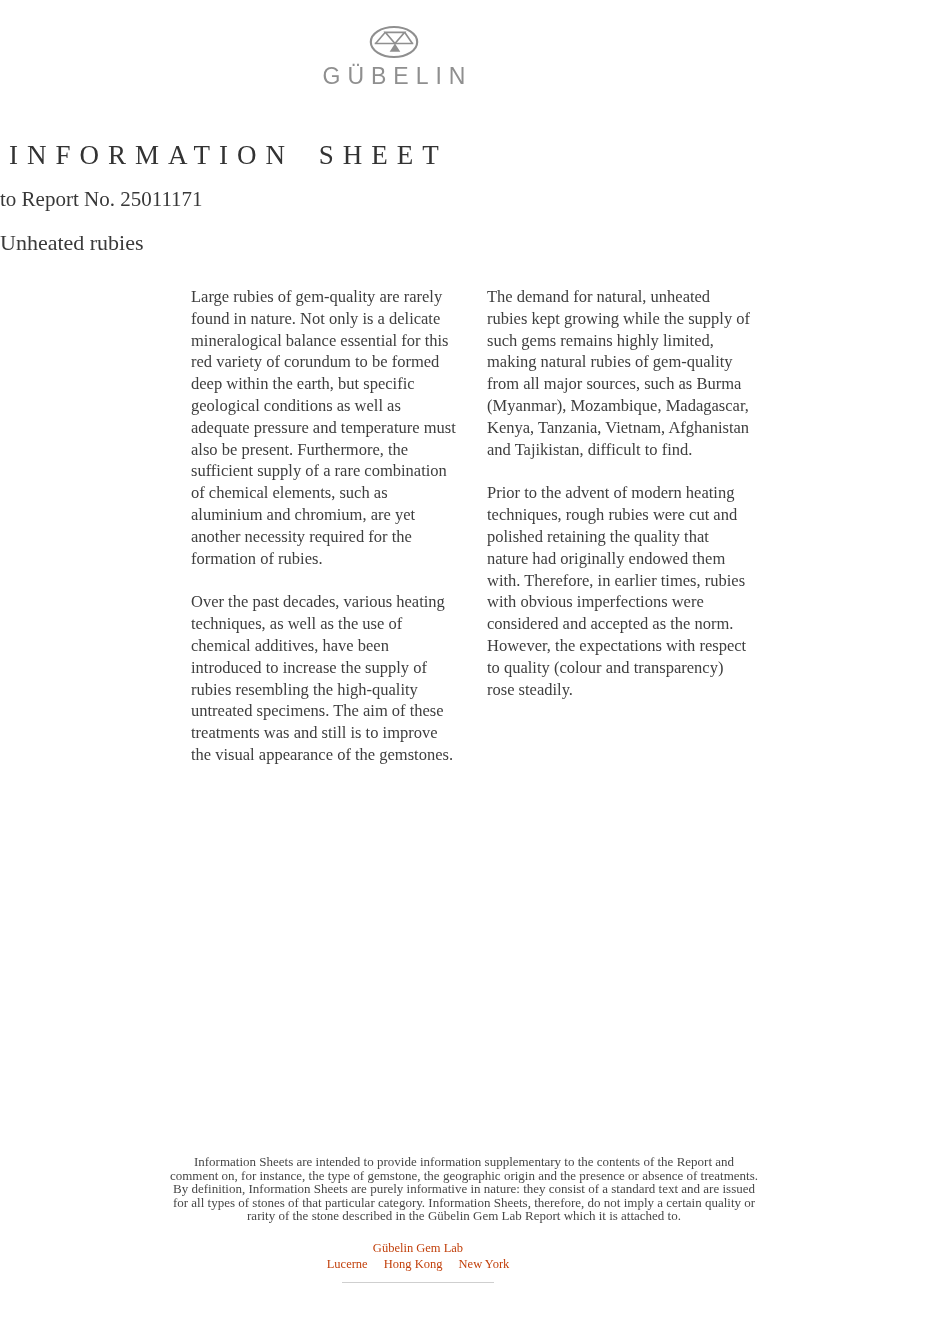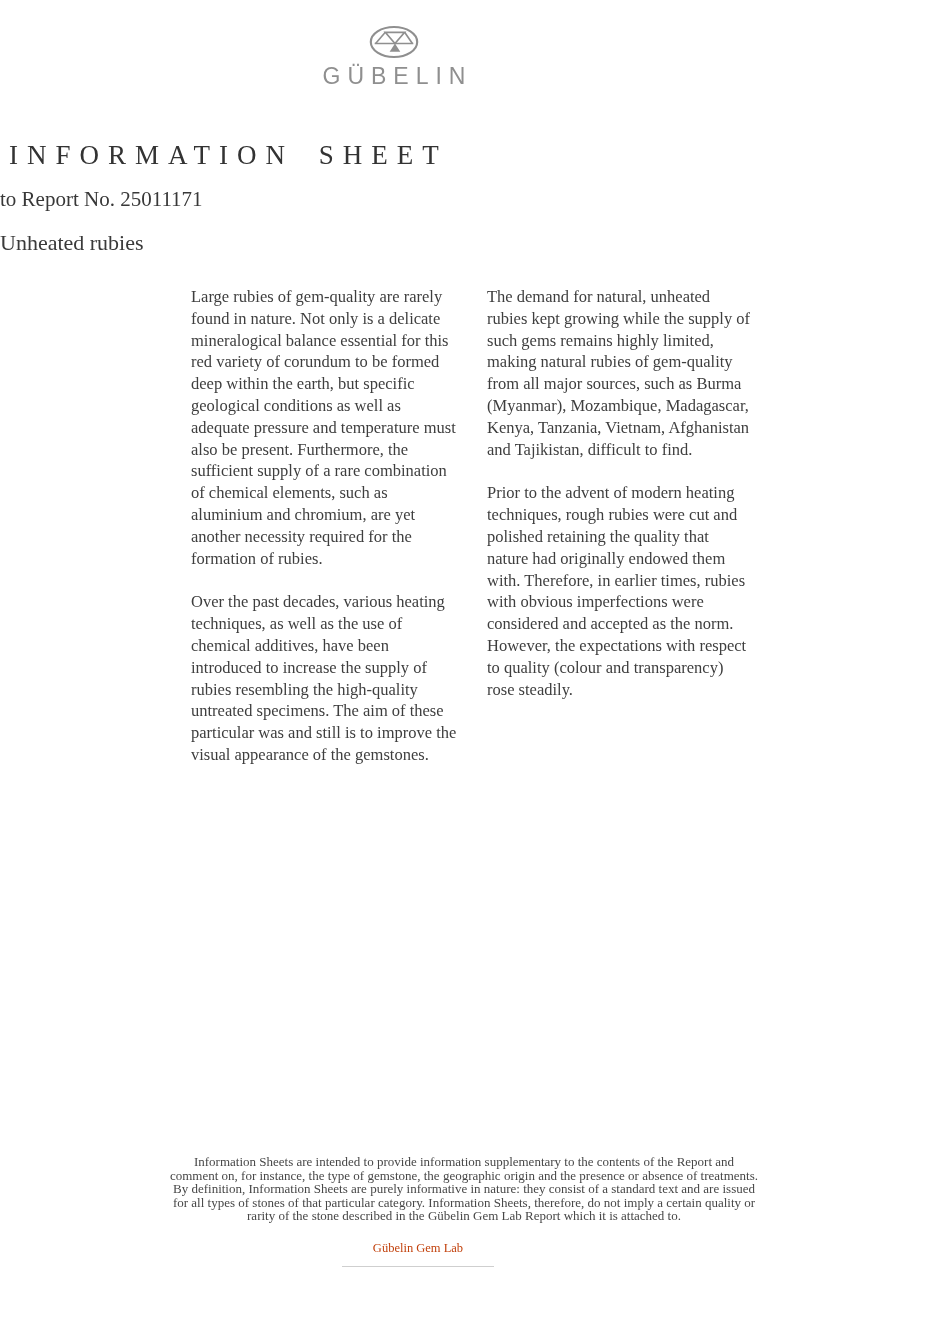--- a/index.html
+++ b/index.html
@@ -150,28 +150,33 @@
   <div class="title-block">
     <h1 class="main-title">INFORMATION SHEET</h1>
     <div class="subtitle">to Report No. 25011171</div>
   </div>
 
   <h2 class="section-heading">Unheated rubies</h2>
 
   <div class="columns">
     <div class="col">
       <p>Large rubies of gem-quality are rarely found in nature. Not only is a delicate mineralogical balance essential for this red variety of corundum to be formed deep within the earth, but specific geological conditions as well as adequate pressure and temperature must also be present. Furthermore, the sufficient supply of a rare combination of chemical elements, such as aluminium and chromium, are yet another necessity required for the formation of rubies.</p>
-      <p>Over the past decades, various heating techniques, as well as the use of chemical additives, have been introduced to increase the supply of rubies resembling the high-quality untreated specimens. The aim of these particular was and still is to improve the visual appearance of the gemstones.</p>
+      <p>Over the past decades, various heating techniques, as well as the use of chemical additives, have been introduced to increase the supply of rubies resembling the high-quality untreated specimens. The aim of these treatments was and still is to improve the visual appearance of the gemstones.</p>
     </div>
     <div class="col">
       <p>The demand for natural, unheated rubies kept growing while the supply of such gems remains highly limited, making natural rubies of gem-quality from all major sources, such as Burma (Myanmar), Mozambique, Madagascar, Kenya, Tanzania, Vietnam, Afghanistan and Tajikistan, difficult to find.</p>
       <p>Prior to the advent of modern heating techniques, rough rubies were cut and polished retaining the quality that nature had originally endowed them with. Therefore, in earlier times, rubies with obvious imperfections were considered and accepted as the norm. However, the expectations with respect to quality (colour and transparency) rose steadily.</p>
     </div>
   </div>
 
   <div class="disclaimer">Information Sheets are intended to provide information supplementary to the contents of the Report and comment on, for instance, the type of gemstone, the geographic origin and the presence or absence of treatments. By definition, Information Sheets are purely informative in nature: they consist of a standard text and are issued for all types of stones of that particular category. Information Sheets, therefore, do not imply a certain quality or rarity of the stone described in the Gübelin Gem Lab Report which it is attached to.</div>
 
   <div class="footer">
     <div>Gübelin Gem Lab</div>
+    <div class="locations">
+      <span>Lucerne</span>
+      <span>Hong Kong</span>
+      <span>New York</span>
+    </div>
     <div class="footer-rule"></div>
   </div>
 
 </div>
 
 </body></html>

